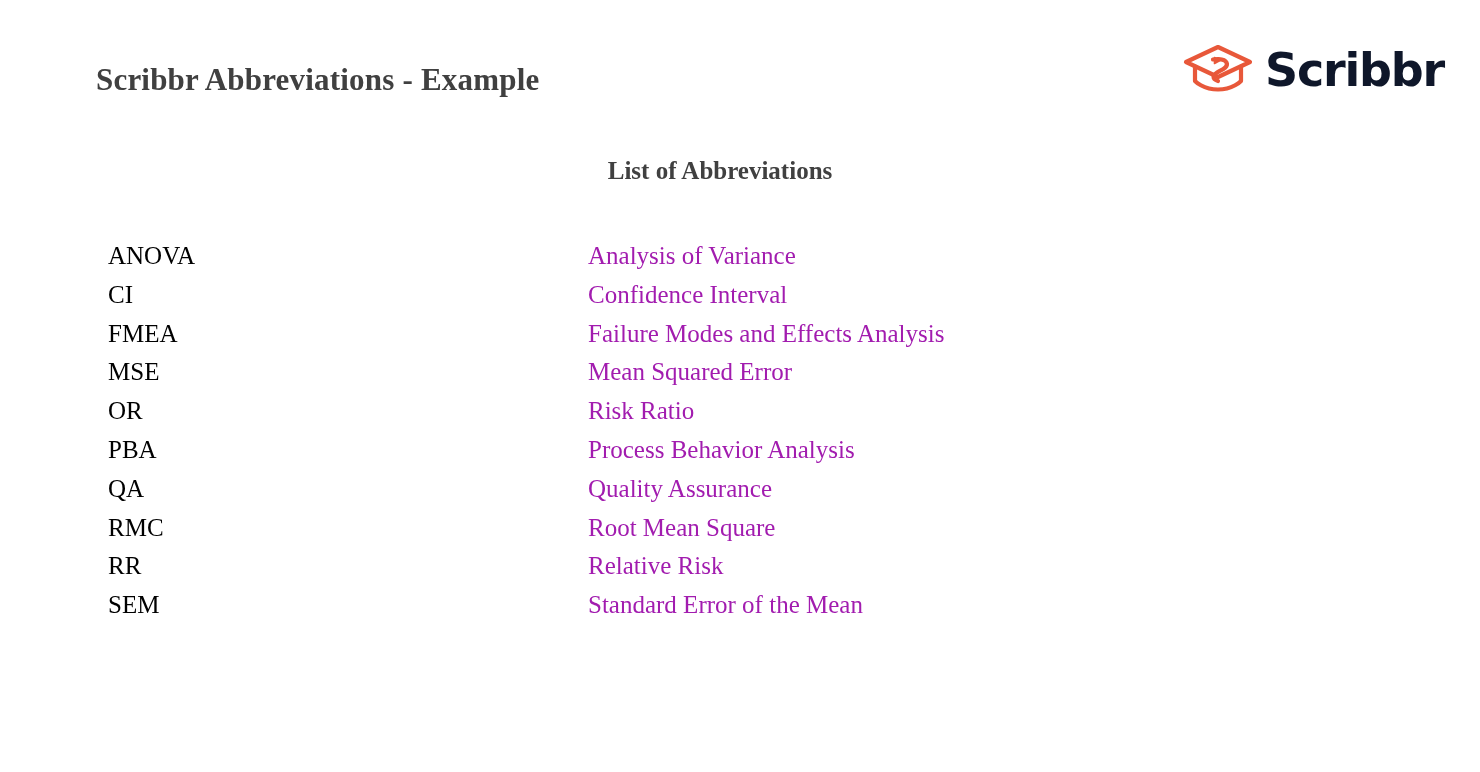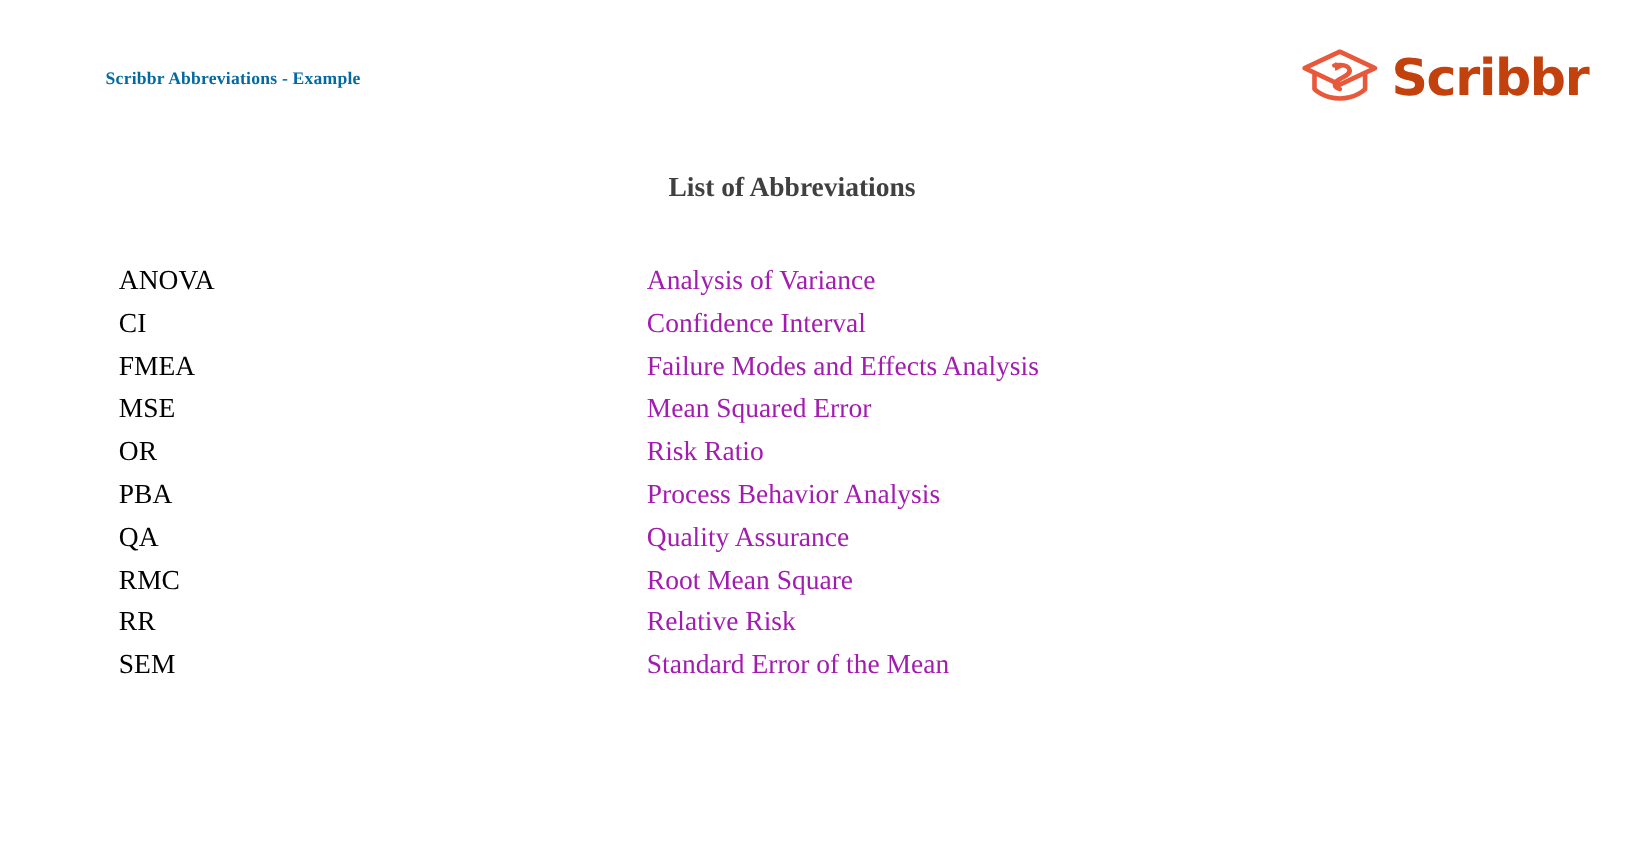--- a/index.html
+++ b/index.html
@@ -24,26 +24,26 @@
     left: 0;
     width: 1480px;
     height: 130px;
   }
 
   .doc-title {
     position: absolute;
     left: 96px;
     top: 64px;
     font-family: "Liberation Serif", "DejaVu Serif", serif;
-    font-size: 16px;
+    font-size: 31px;
     font-weight: bold;
     letter-spacing: 0.2px;
     line-height: 1;
     white-space: nowrap;
-    color: #0369a1;
+    color: #404040;
   }
 
   
   .brand-logo {
     position: absolute;
     right: 36px;
     top: 40px;
     display: flex;
     align-items: center;
     gap: 10px;
@@ -53,21 +53,21 @@
     width: 74px;
     height: 52px;
     display: block;
     flex: none;
   }
   .brand-wordmark {
     font-family: "DejaVu Sans", "Liberation Sans", sans-serif;
     font-size: 46px;
     font-weight: bold;
     letter-spacing: -1.2px;
-    color: #c2410c;
+    color: #0f172a;
     line-height: 1;
     white-space: nowrap;
     position: relative;
     top: 1px;
   }
 
   
   .section-heading {
     position: absolute;
     top: 158px;

